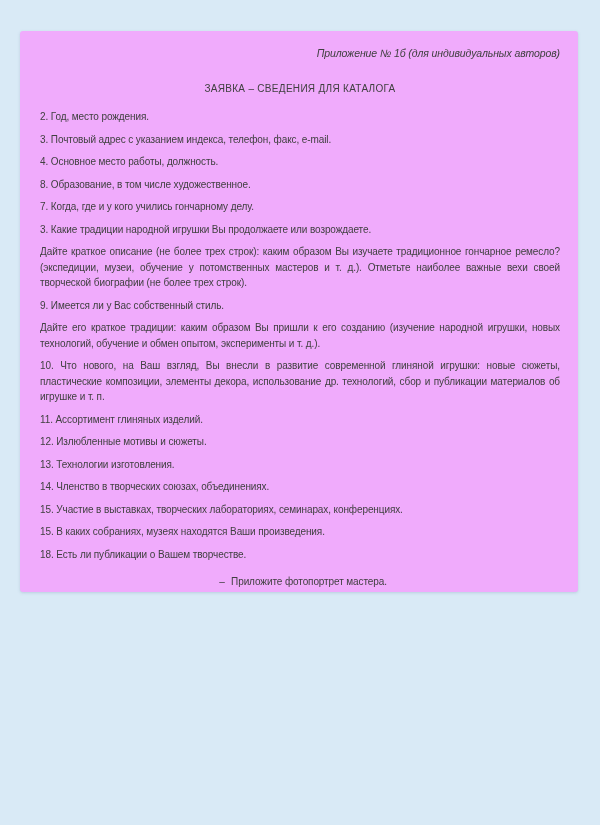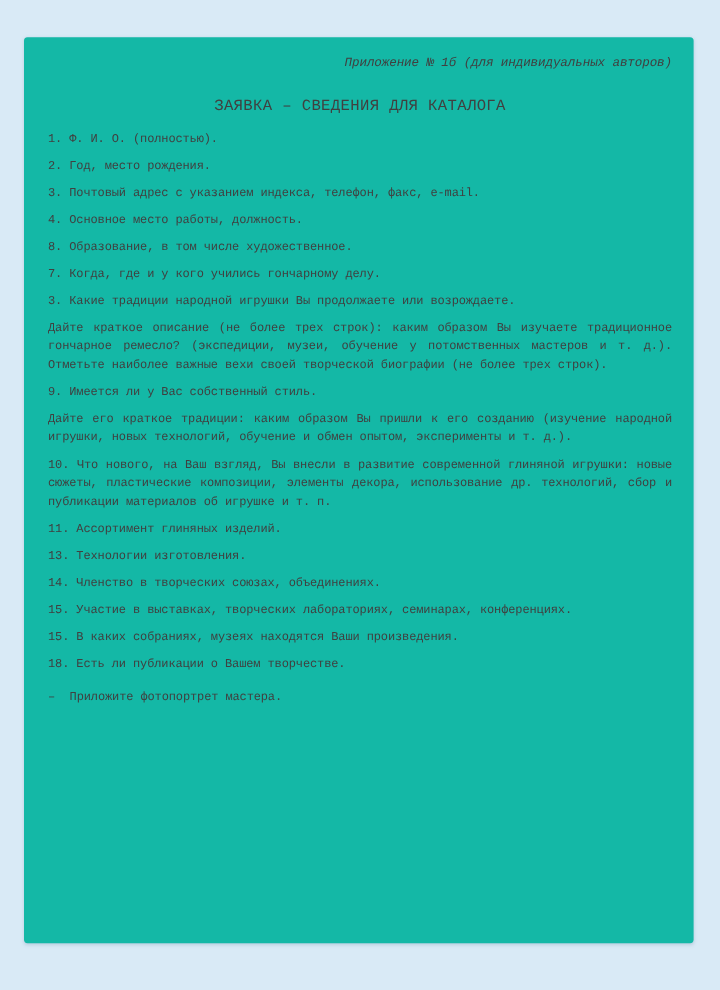--- a/index.html
+++ b/index.html
@@ -11,83 +11,82 @@
     height: 825px;
     background: #d9eaf6;
     font-family: "Liberation Sans", "DejaVu Sans", sans-serif;
     overflow: hidden;
   }
   .paper {
     position: absolute;
     left: 20px;
     top: 31px;
     width: 558px;
-    height: 755px;
-    background: #14b8a6;
+    height: 561px;
+    background: #f0abfc;
     border-radius: 3px;
     box-shadow: 0 1px 3px rgba(90, 125, 155, 0.25);
     box-sizing: border-box;
     padding: 14px 18px 0 20px;
     color: #404040;
-    font-family: Liberation Mono, monospace;
   }
   .appendix-note {
     margin: 0 0 20px 0;
     font-size: 10.5px;
     line-height: 16px;
     font-style: italic;
     text-align: right;
     letter-spacing: -0.1px;
   }
   .doc-title {
     margin: 0 0 12px 0;
-    font-size: 13px;
+    font-size: 10px;
     line-height: 16px;
     font-weight: normal;
     text-align: center;
     letter-spacing: 0.3px;
   }
   .blocks p {
     margin: 0 0 7px 0;
     font-size: 10px;
     line-height: 15.5px;
     letter-spacing: -0.1px;
     text-align: justify;
   }
   .blocks p.dash-item {
-    text-align: left;
+    text-align: center;
     margin-top: 12px;
   }
   .dash-item .dash-marker {
     display: inline-block;
     width: 18px;
   }
 </style>
 </head>
 <body>
 
 <div class="paper">
 
   <p class="appendix-note">Приложение № 1б (для индивидуальных авторов)</p>
 
   <h1 class="doc-title">ЗАЯВКА – СВЕДЕНИЯ ДЛЯ КАТАЛОГА</h1>
 
   <div class="blocks">
-    <p>1. Ф. И. О. (полностью).</p>
     <p>2. Год, место рождения.</p>
     <p>3. Почтовый адрес с указанием индекса, телефон, факс, e-mail.</p>
     <p>4. Основное место работы, должность.</p>
     <p>8. Образование, в том числе художественное.</p>
     <p>7. Когда, где и у кого учились гончарному делу.</p>
     <p>3. Какие традиции народной игрушки Вы продолжаете или возрождаете.</p>
     <p>Дайте краткое описание (не более трех строк): каким образом Вы изучаете традиционное гончарное ремесло? (экспедиции, музеи, обучение у потомственных мастеров и т. д.). Отметьте наиболее важные вехи своей творческой биографии (не более трех строк).</p>
     <p>9. Имеется ли у Вас собственный стиль.</p>
     <p>Дайте его краткое традиции: каким образом Вы пришли к его созданию (изучение народной игрушки, новых технологий, обучение и обмен опытом, эксперименты и т. д.).</p>
     <p>10. Что нового, на Ваш взгляд, Вы внесли в развитие современной глиняной игрушки: новые сюжеты, пластические композиции, элементы декора, использование др. технологий, сбор и публикации материалов об игрушке и т. п.</p>
     <p>11. Ассортимент глиняных изделий.</p>
+    <p>12. Излюбленные мотивы и сюжеты.</p>
     <p>13. Технологии изготовления.</p>
     <p>14. Членство в творческих союзах, объединениях.</p>
     <p>15. Участие в выставках, творческих лабораториях, семинарах, конференциях.</p>
     <p>15. В каких собраниях, музеях находятся Ваши произведения.</p>
     <p>18. Есть ли публикации о Вашем творчестве.</p>
     <p class="dash-item"><span class="dash-marker">–</span><span>Приложите фотопортрет мастера.</span></p>
   </div>
 
 </div>
 

